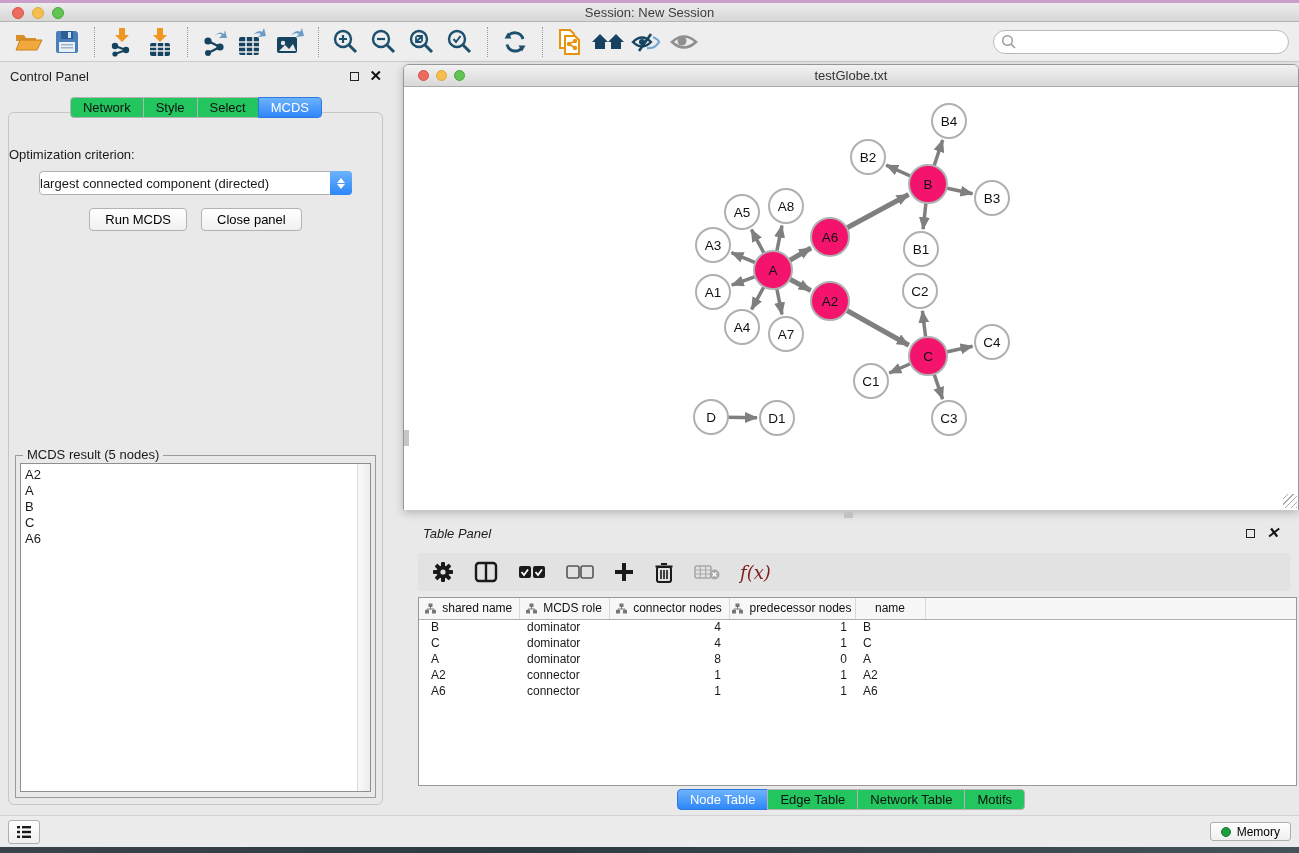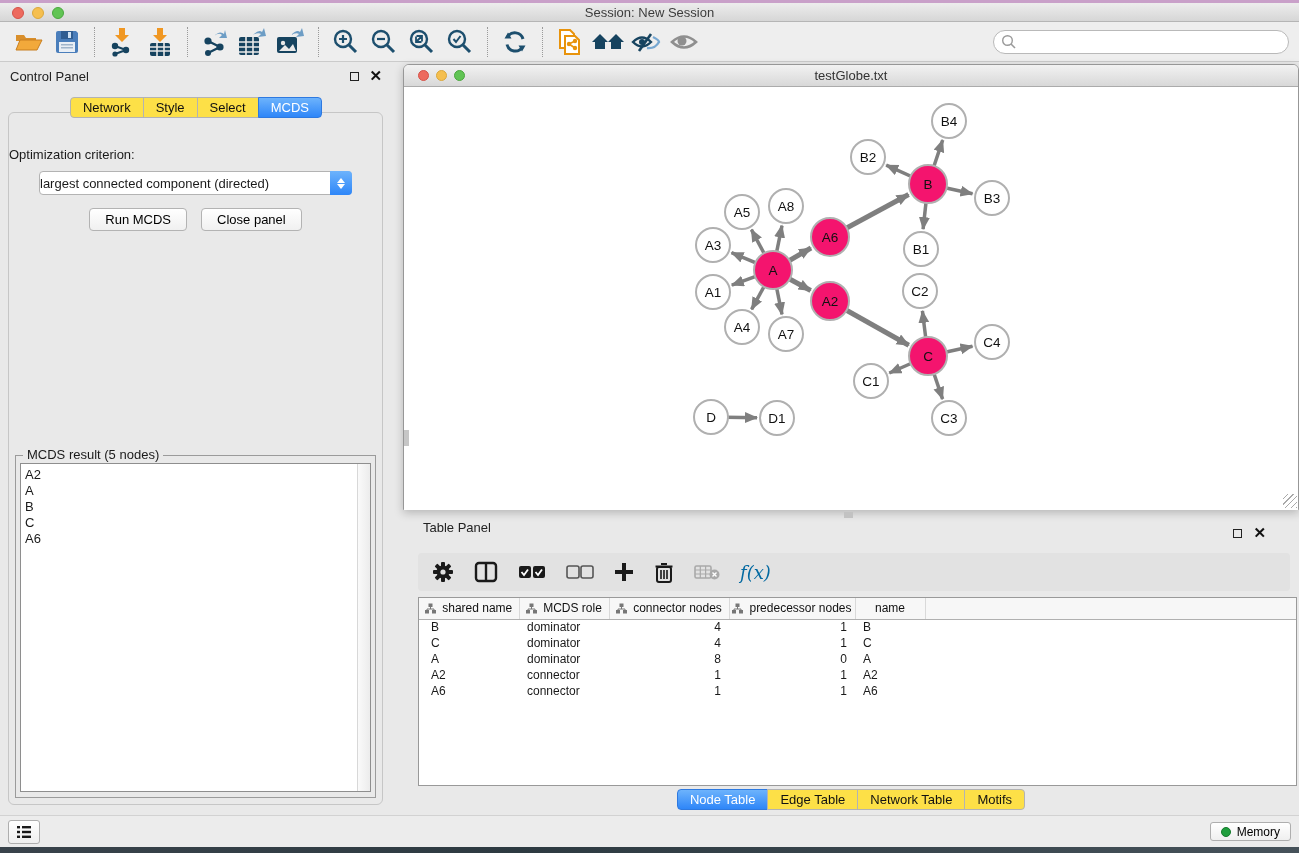--- a/index.html
+++ b/index.html
@@ -28,21 +28,21 @@
 
   
   .control-panel { position:absolute; left:0; top:62px; width:392px; height:753px; background:#e9e9e9; }
   .panel-head { height:28px; display:flex; align-items:center; padding:0 10px; }
   .panel-head .panel-title { font-size:13px; color:#222; }
   .panel-head .head-icons { margin-left:auto; display:flex; gap:10px; align-items:center; }
   .float-box { width:9px; height:9px; border:1.5px solid #222; display:inline-block; }
   .close-x { font-size:15px; font-weight:bold; color:#111; line-height:10px; }
 
   .cp-tabs { position:absolute; left:0; top:35px; width:100%; display:flex; justify-content:center; z-index:3; }
-  .tab { font-size:13px; padding:2px 12px; background:#fde047; border:1px solid #b3b3b3; margin-left:-1px; color:#111; }
+  .tab { font-size:13px; padding:2px 12px; background:#22c55e; border:1px solid #b3b3b3; margin-left:-1px; color:#111; }
   .tab:first-child { border-radius:4px 0 0 4px; margin-left:0; }
   .tab:last-child { border-radius:0 4px 4px 0; }
   .tab.active { background:linear-gradient(#6db3fc,#2e86f8); border-color:#2e79e0; color:#fff; }
 
   .cp-body { position:absolute; left:8px; right:9px; top:50px; bottom:10px; border:1px solid #c6c6c6;
     border-radius:6px; background:#e9e9e9; }
   .opt-label { text-align:left; margin-top:34px; font-size:13px; }
   .select { width:313px; height:24px; margin:9px auto 0 auto; background:#fff; border:1px solid #b3b3b3;
     border-radius:4px; position:relative; display:flex; align-items:center; }
   .select .sel-text { font-size:13px; }
@@ -70,27 +70,27 @@
   .net-titlebar .dot { width:11px; height:11px; }
   .net-title { font-size:13px; color:#333; }
   .net-canvas { position:absolute; left:0; top:23px; width:894px; height:422px; background:#fff; overflow:hidden; }
   .left-thumb { position:absolute; left:0; top:365px; width:5px; height:16px; background:#c6c6c6; }
   .resize-grip { position:absolute; right:1px; bottom:1px; width:14px; height:14px;
     background:repeating-linear-gradient(135deg, transparent 0 3px, #a9a9a9 3px 4px); }
   .bottom-thumb { position:absolute; left:844px; top:512px; width:9px; height:6px; background:#c2c2c2; }
 
   
   .table-panel { position:absolute; left:403px; top:520px; width:896px; height:295px; }
-  .tp-head { height:26px; display:flex; padding:0 33px 0 20px; }
+  .tp-head { height:26px; display:flex; align-items:center; padding:0 20px 0 20px;font-style:italic; }
   .tp-title { font-size:13px; color:#222; }
   .tp-head .head-icons { margin-left:auto; display:flex; gap:11px; align-items:center; }
   .tp-toolbar { position:absolute; left:15px; right:9px; top:33px; height:38px; background:#e2e2e2;
     border-radius:4px; display:flex; align-items:center; padding-left:14px; gap:20px; }
   .tp-tool { display:flex; align-items:center; justify-content:center; background:transparent; border:none; height:30px; }
-  .fx { font-family:"DejaVu Serif", serif; font-style:italic; font-size:18px; color:#0369a1; }
+  .fx { font-family:"DejaVu Serif", serif; font-style:italic; font-size:18px; color:#7f1d1d; }
 
   .node-table-wrap { position:absolute; left:15px; right:2px; top:77px; height:189px; background:#fff; border:1px solid #999; overflow:hidden; }
   table.node-table { border-collapse:collapse; width:100%; table-layout:fixed; }
   .node-table th { height:21px; background:#f7f7f7; border-bottom:1px solid #b0b0b0; border-right:1px solid #d9d9d9;
     font-size:12px; font-weight:normal; color:#111; }
   .node-table th .th-inner { display:flex; align-items:center; justify-content:center; gap:6px; }
   .node-table th:last-child { border-right:none; }
   .node-table td { font-size:12px; height:16px; padding:0 8px; white-space:nowrap; overflow:hidden; }
   .node-table td.num { text-align:right; }
   .c0 { width:100px; } .c1 { width:90px; } .c2 { width:120px; } .c3 { width:126px; } .c4 { width:70px; } .c5 { width:auto; }

